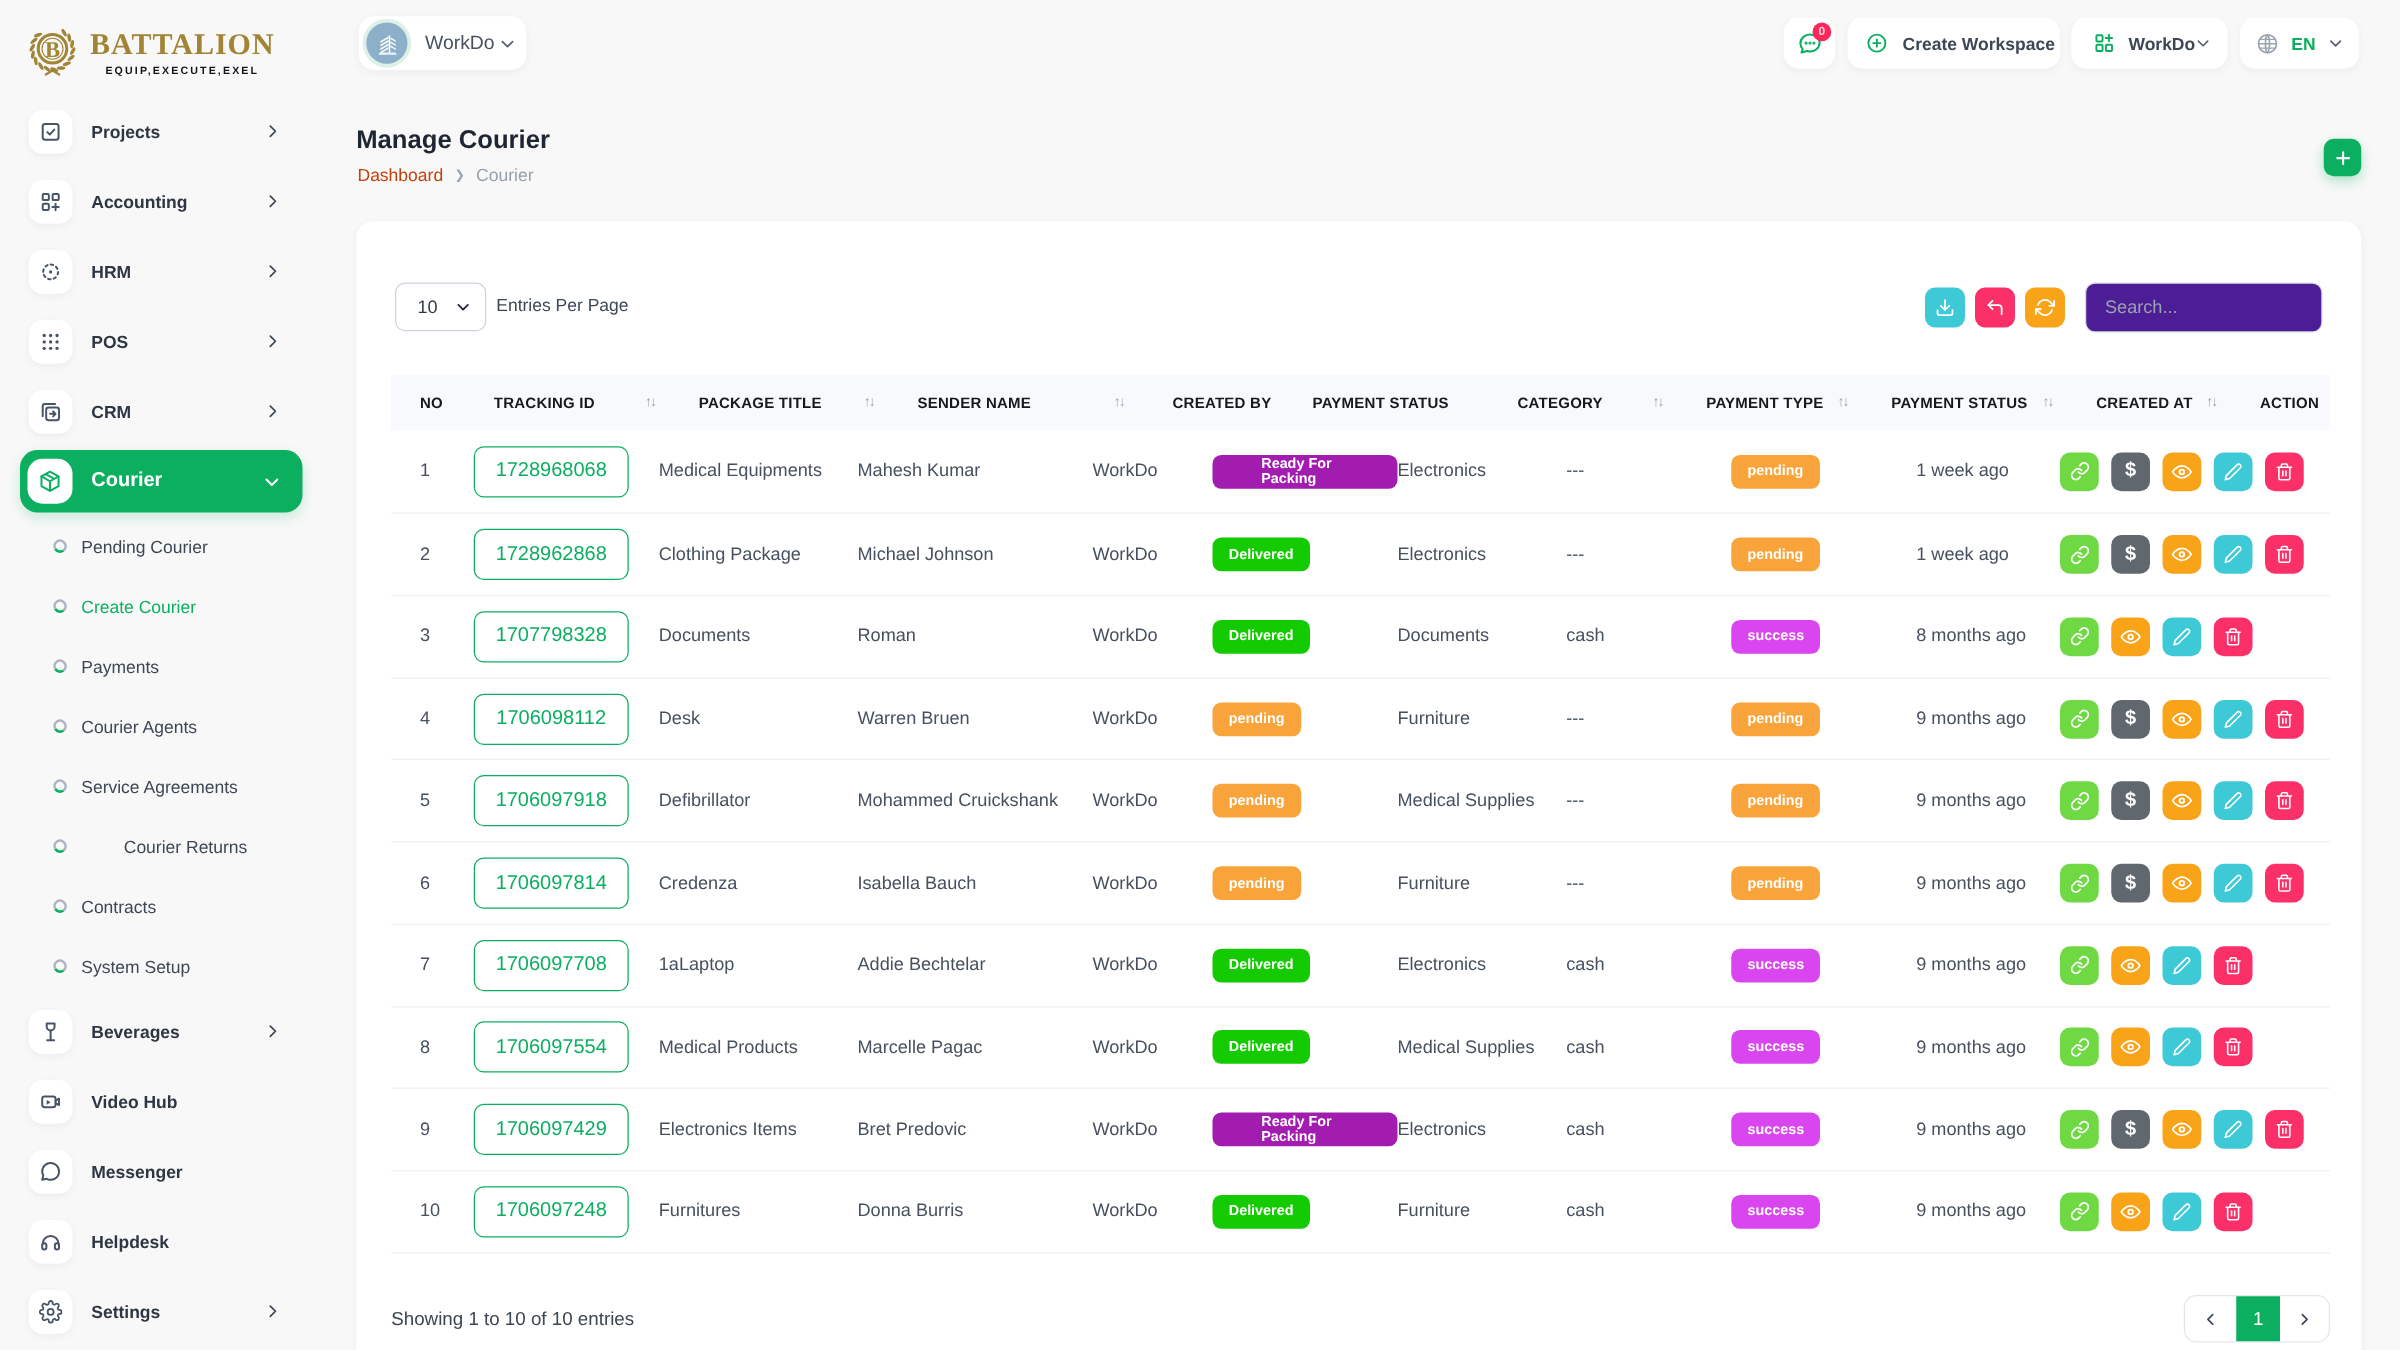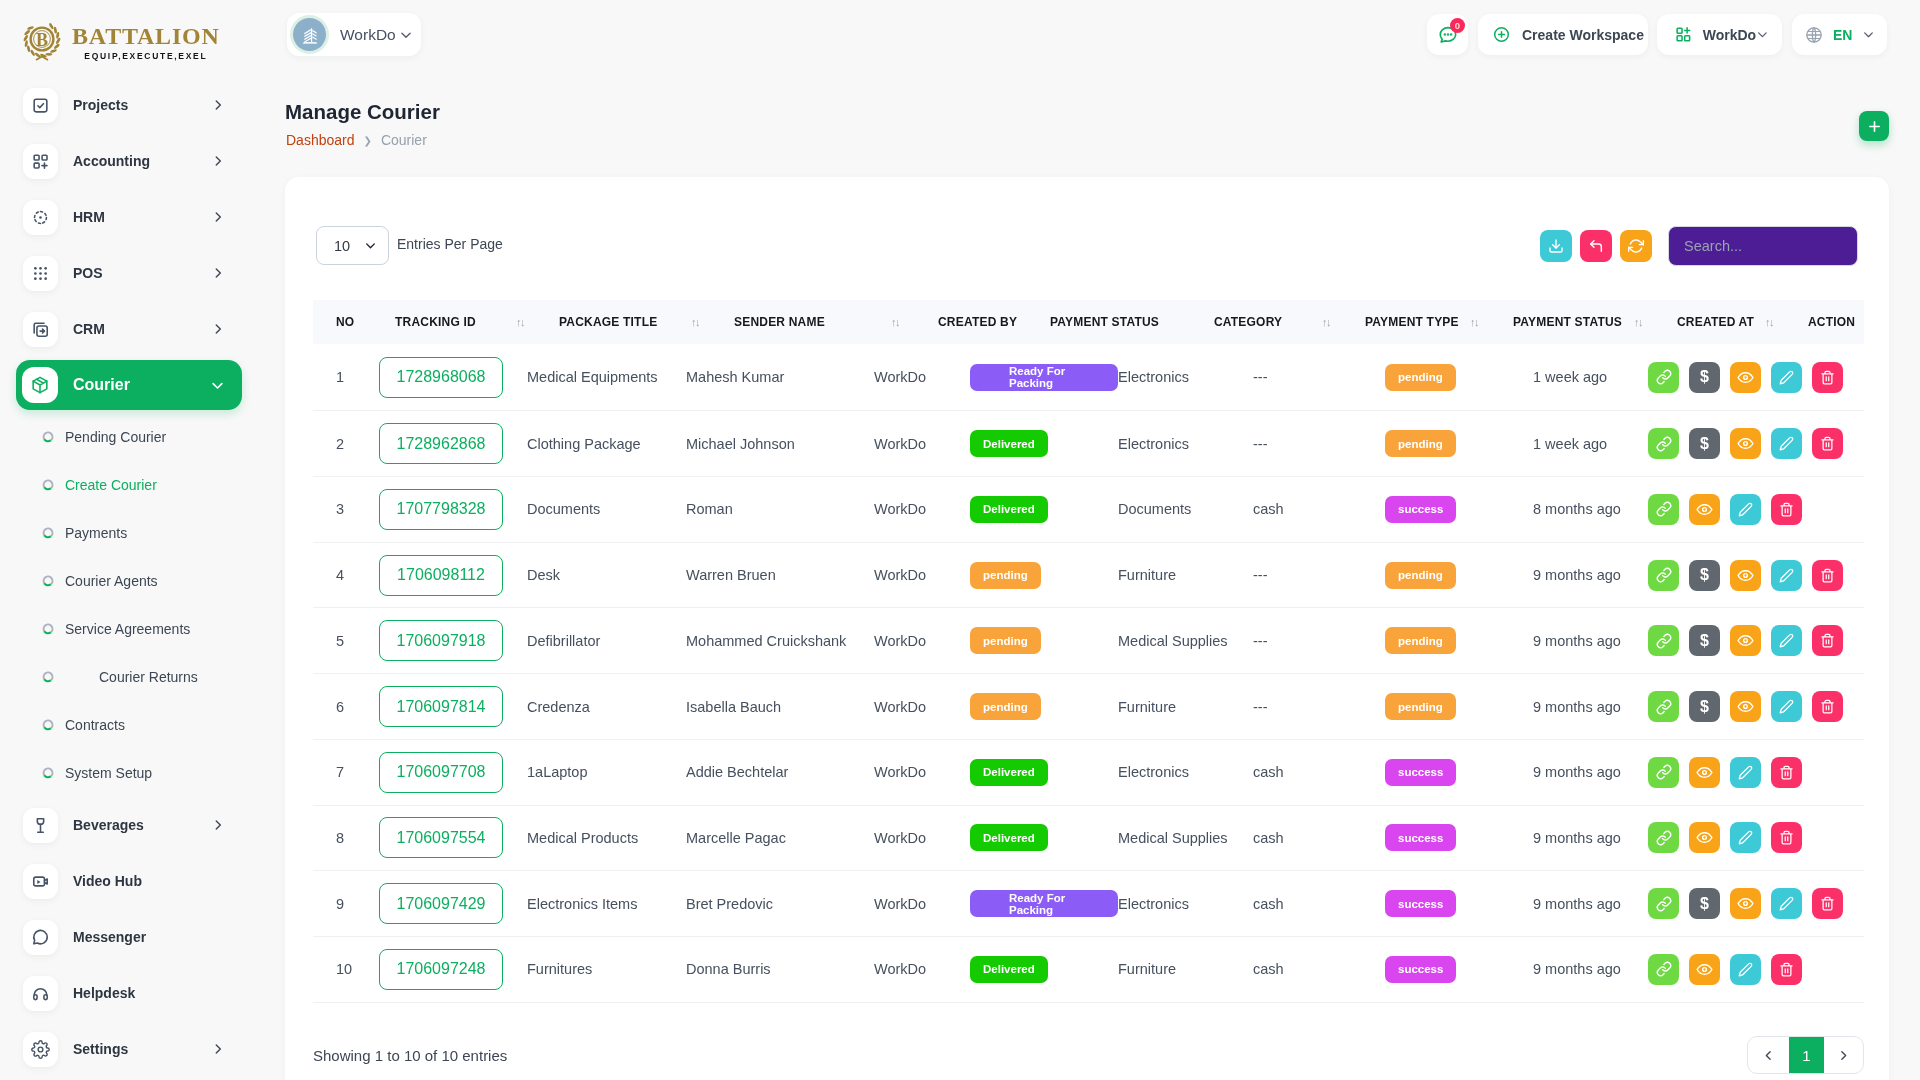--- a/index.html
+++ b/index.html
@@ -48,21 +48,21 @@
 .trow { display:grid; grid-template-columns:66px 148px 159px 188px 96px 148px 135px 132px 148px 115px 216px; align-items:center; }
 .thead { height:44px; background:#f8f9fc;gap:16px; }
 .thead .th { font-size:12px; font-weight:700; color:#14181f; letter-spacing:0.2px; display:flex; align-items:center; }
 .sort { margin-left:auto; margin-right:19px; font-size:11px; color:#9aa2ae; letter-spacing:-1.5px; font-weight:400; }
 .tr { height:65.72px; border-bottom:1px solid #eef0f2; font-size:14.5px; color:#46505e; }
 .thead + .tr { height:67.3px; }
 .tr > div { display:flex; align-items:center; }
 .cno { padding-left:23px; }
 .tid { display:inline-flex; align-items:center; justify-content:center; width:124px; height:41px; border:1px solid #0caf60; border-radius:8px; color:#0caf60; font-size:16px; }
 .bdg { display:inline-flex; align-items:center; justify-content:center; height:27px; padding:0 13px; border-radius:7px; color:#fff; font-size:11.5px; font-weight:700; }
-.b-blue { background:#8b5cf6;padding-left:39px; }
+.b-blue { background:#a21caf;padding-left:39px; }
 .b-green { background:#14ca00; }
 .b-orange { background:#f8a43b; }
 .b-lgreen { background:#d946ef; }
 .acts { display:flex; gap:10px; }
 .abtn { width:31px; height:31px; border-radius:8px; display:flex; align-items:center; justify-content:center; color:#fff; }
 .a-link { background:#6fd944; }
 .a-doll { background:#60676e; font-size:16px; font-weight:700; }
 .a-eye { background:#f9a319; }
 .a-pen { background:#3ec9d6; }
 .a-del { background:#fc3069; }

